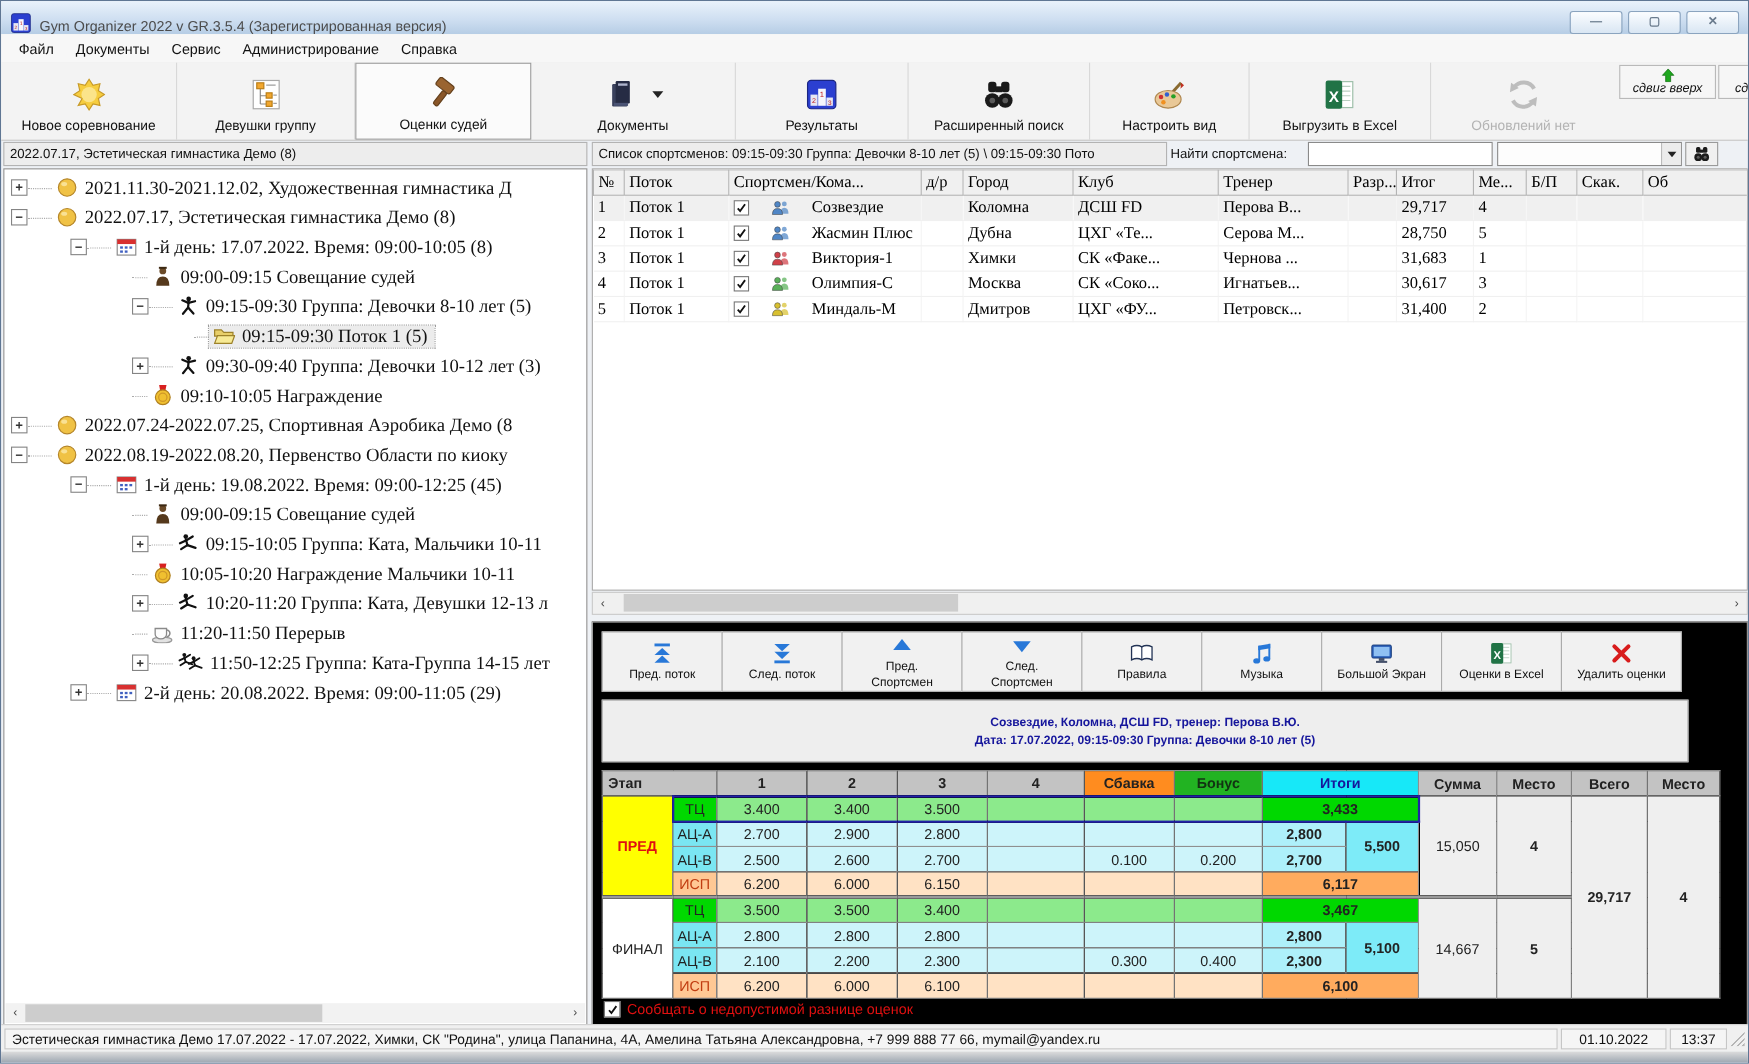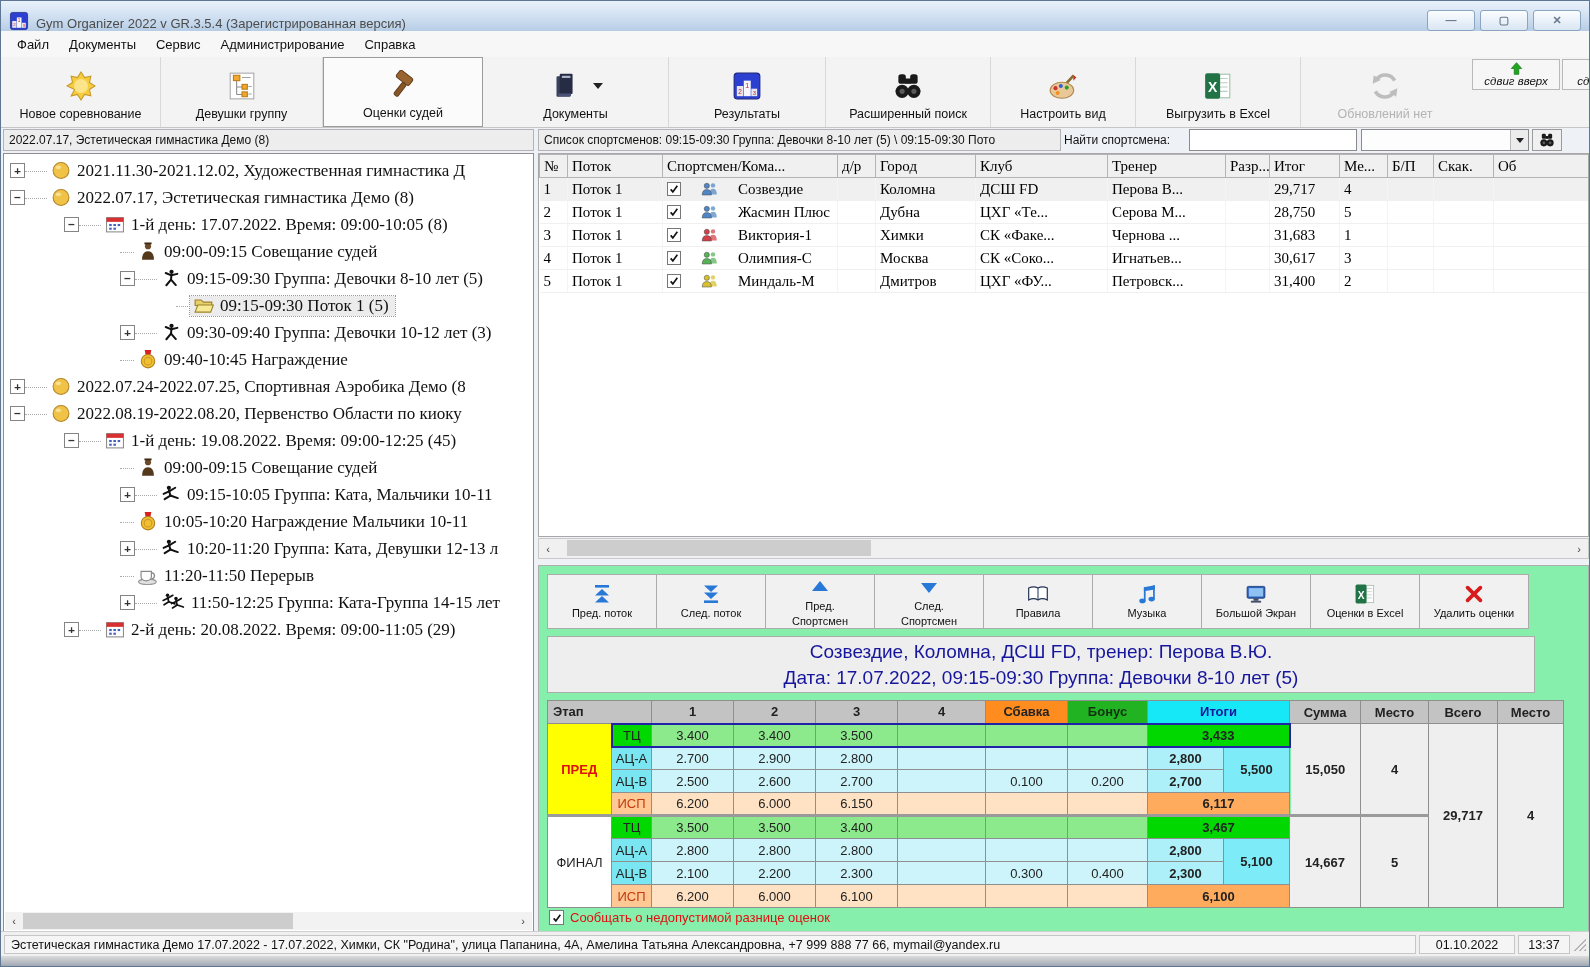--- a/index.html
+++ b/index.html
@@ -63,27 +63,27 @@
   table.ath th{background:#f0f0f0;border:1px solid #b4b4b4;font-family:"Liberation Serif",serif;font-size:15px;font-weight:normal;text-align:left;padding:1px 4px;height:20px;white-space:nowrap;overflow:hidden;}
   table.ath td{font-family:"Liberation Serif",serif;font-size:15px;height:22px;padding:0 4px;border-bottom:1px solid #f0f0f0;border-right:1px solid #f4f4f4;white-space:nowrap;overflow:hidden;}
   tr.asel td{background:#f0f0f0;}
   .namecell{display:flex;align-items:center;gap:20px;}
   .cbx{flex:none;width:12px;height:12px;border:1px solid #777;background:#fff;display:flex;align-items:center;justify-content:center;}
   .cbx svg{width:10px;height:10px;}
   .pico{flex:none;width:17px;height:14px;}
   .ath-hscroll{position:absolute;top:537px;left:537px;right:0;height:21px;background:#f0f0f0;border:1px solid #c9c9c9;box-sizing:border-box;display:flex;align-items:center;}
 
   
-  .bot-panel{position:absolute;top:564px;left:537px;right:0;height:367px;background:#86efac;border:1px solid #aeaeae;box-sizing:border-box;}
+  .bot-panel{position:absolute;top:564px;left:537px;right:0;height:367px;background:#000000;border:1px solid #aeaeae;box-sizing:border-box;}
   .bbrow{position:absolute;top:8px;left:8px;display:flex;}
   .bbtn{width:110px;height:55px;border:1px solid #ababab;background:#f1f1f1;box-sizing:border-box;display:flex;flex-direction:column;align-items:center;justify-content:center;gap:2px;margin-right:-1px;}
   .bbtn svg{width:22px;height:22px;flex:none;}
   .bbtn .bl{font-size:11px;color:#111;line-height:1.15;text-align:center;white-space:nowrap;}
   .infobox{position:absolute;top:70px;left:8px;width:988px;height:57px;border:1px solid #ababab;background:#eeeeee;box-sizing:border-box;display:flex;flex-direction:column;align-items:center;justify-content:center;gap:4px;}
-  .infobox div{font-size:19px;font-weight:normal;color:#16169c;white-space:nowrap;}
+  .infobox div{font-size:11px;font-weight:bold;color:#16169c;white-space:nowrap;}
 
   
   .scorewrap{position:absolute;top:134px;left:8px;}
   table.sc{border-collapse:collapse;table-layout:fixed;}
   table.sc td{border:1px solid #8f8f8f;font-size:13px;color:#222;text-align:center;height:23px;padding:0 3px;box-sizing:border-box;overflow:hidden;white-space:nowrap;}
   td.h{background:#c3c3c3;color:#16169c;font-weight:bold;font-size:13.5px;}
   td.h.hsb{background:#ff8c1f;color:#222;}
   td.h.hbn{background:#22b322;color:#123312;margin-left:36px;}
   td.h.hit{background:#17e8f8;color:#16169c;}
   td.stage{font-size:13.5px;}
@@ -94,21 +94,21 @@
   td.lbl.ac{background:#7ae6f2;}
   td.lbl.isp{background:#ffc894;color:#c03c10;}
   td.c.tc{background:#8cea8c;}
   td.c.ac{background:#cdf4fa;}
   td.c.isp{background:#ffe2c4;}
   td.it{font-weight:bold;color:#16169c;text-align:right;padding-right:5px;font-size:13.5px;}
   td.it.tc{background:#00d800;}
   td.it.isp{background:#ffab5e;}
   td.acsub{background:#aef0fa;font-weight:bold;color:#16169c;text-align:right;padding-right:5px;font-size:13.5px;}
   td.acit{background:#7debf8;font-weight:bold;color:#16169c;text-align:right;padding-right:4px;font-size:13.5px;}
-  td.sum{background:#efefef;color:#16169c;font-weight:bold;font-size:15px;}
+  td.sum{background:#efefef;color:#16169c;font-weight:normal;font-size:15px;}
   td.plc{background:#efefef;color:#16169c;font-weight:bold;font-size:16px;}
   td.tot{background:#efefef;color:#16169c;font-weight:bold;font-size:16px;}
   .selt{border-top:2px solid #2222a8 !important;}
   .selb{border-bottom:2px solid #2222a8 !important;}
   .sell{border-left:2px solid #2222a8 !important;}
   .selr{border-right:2px solid #2222a8 !important;}
   .stsep{border-top:3px solid #9a9a9a !important;}
 
   .warnrow{position:absolute;left:10px;bottom:6px;display:flex;align-items:center;gap:6px;}
   .warnrow .cbx{width:13px;height:13px;}
@@ -485,21 +485,21 @@
             <use href="#i-gym"></use>
           </svg>
           <span>09:30-09:40 Группа: Девочки 10-12 лет (3)</span>
         </div>
       <div class="titem">
           <span class="ind lv2"></span>
           <span class="tdots short"></span>
           <svg class="tico">
             <use href="#i-medal"></use>
           </svg>
-          <span>09:40-10:45 Награждение</span>
+          <span>09:10-10:05 Награждение</span>
         </div>
       <div class="titem">
           <span class="ind lv0"></span>
           <span class="texp">+</span>
           <span class="tdots"></span>
           <svg class="tico">
             <use href="#i-ball"></use>
           </svg>
           <span>2022.07.24-2022.07.25, Спортивная Аэробика Демо (8</span>
         </div>

